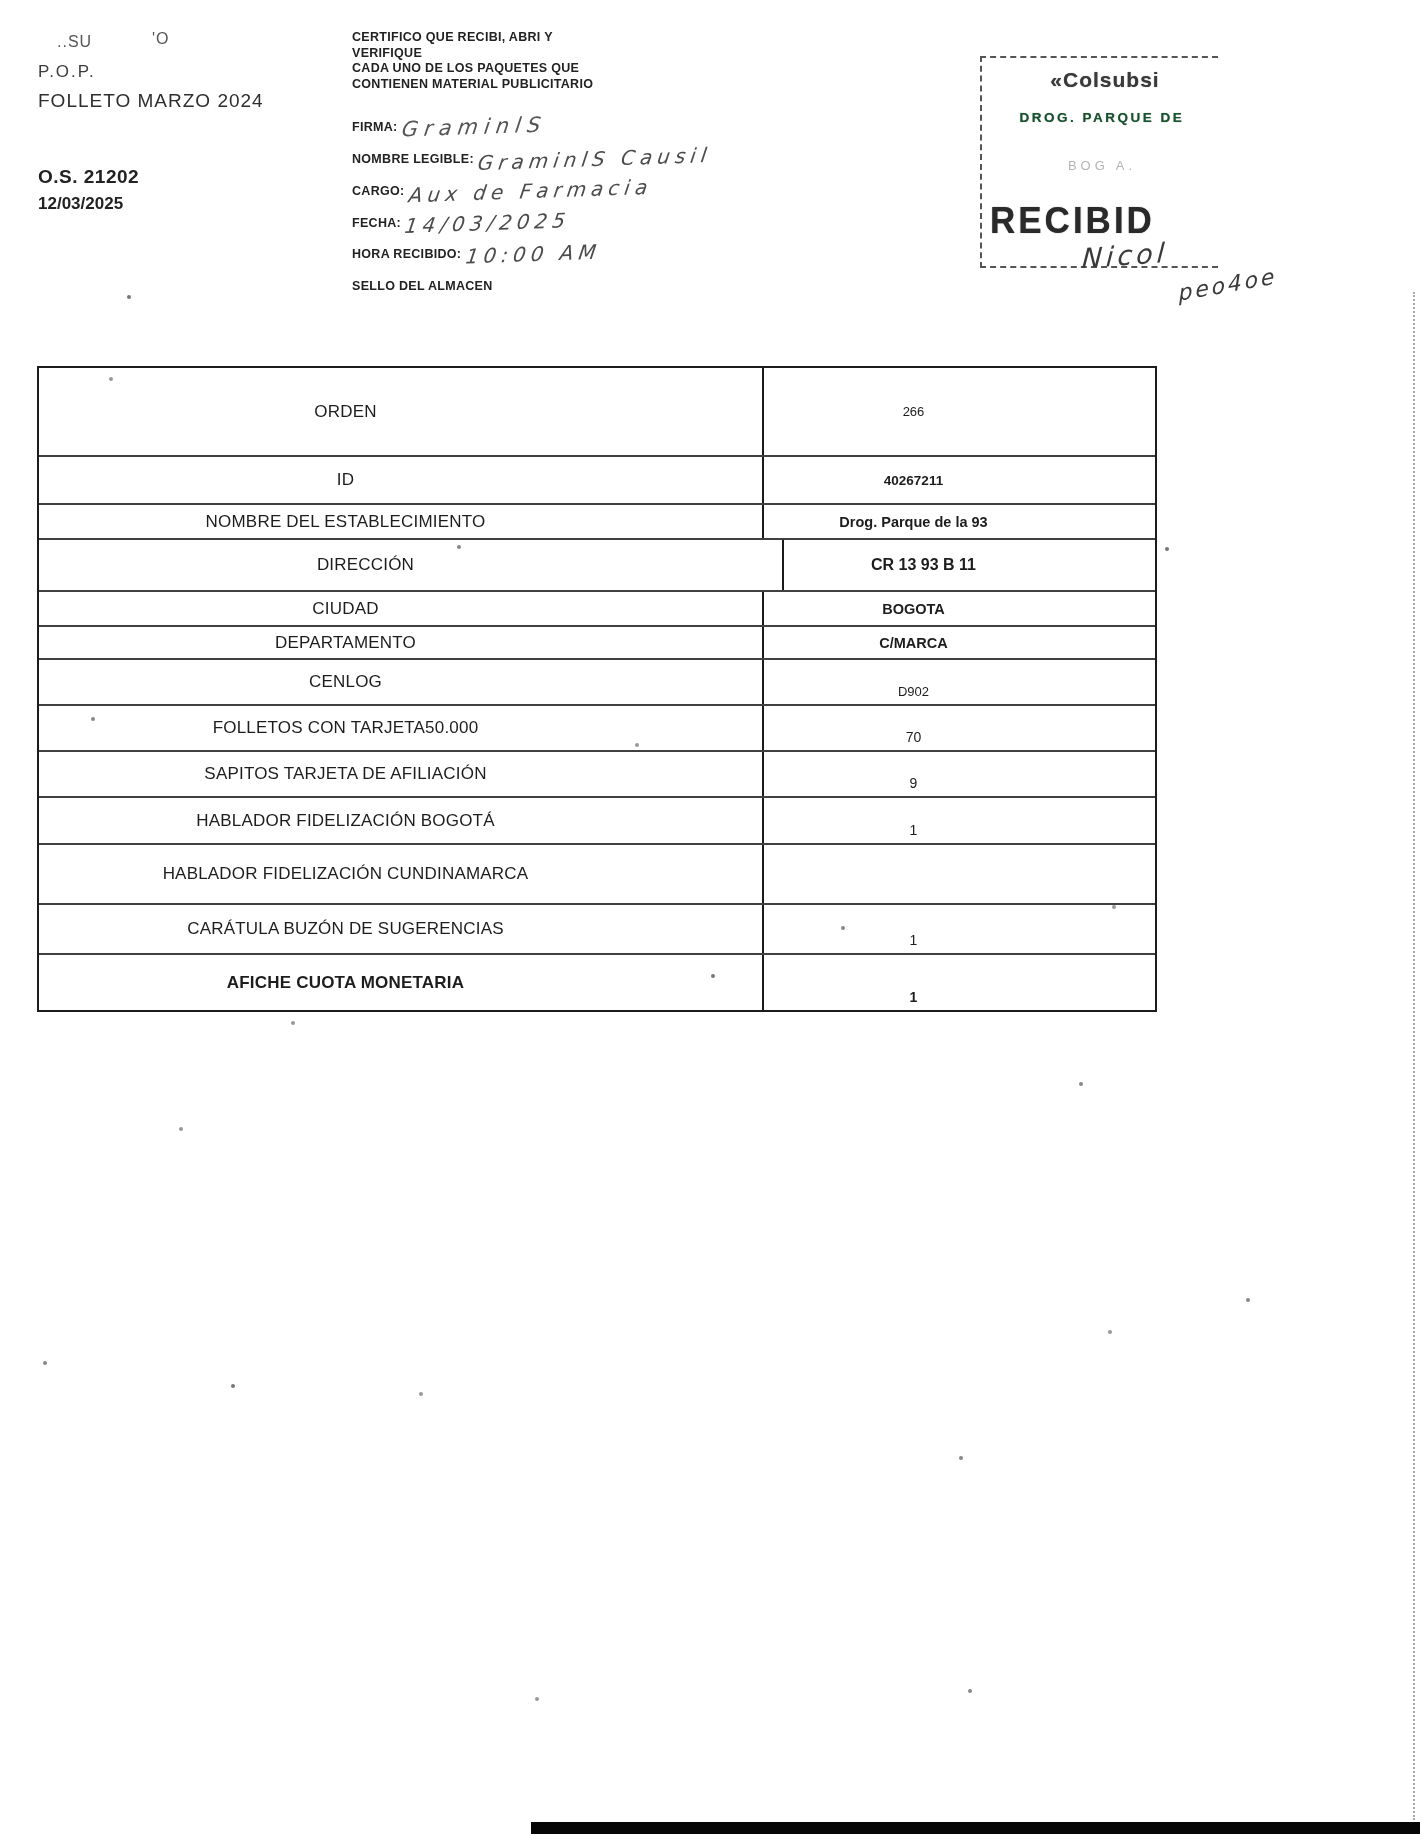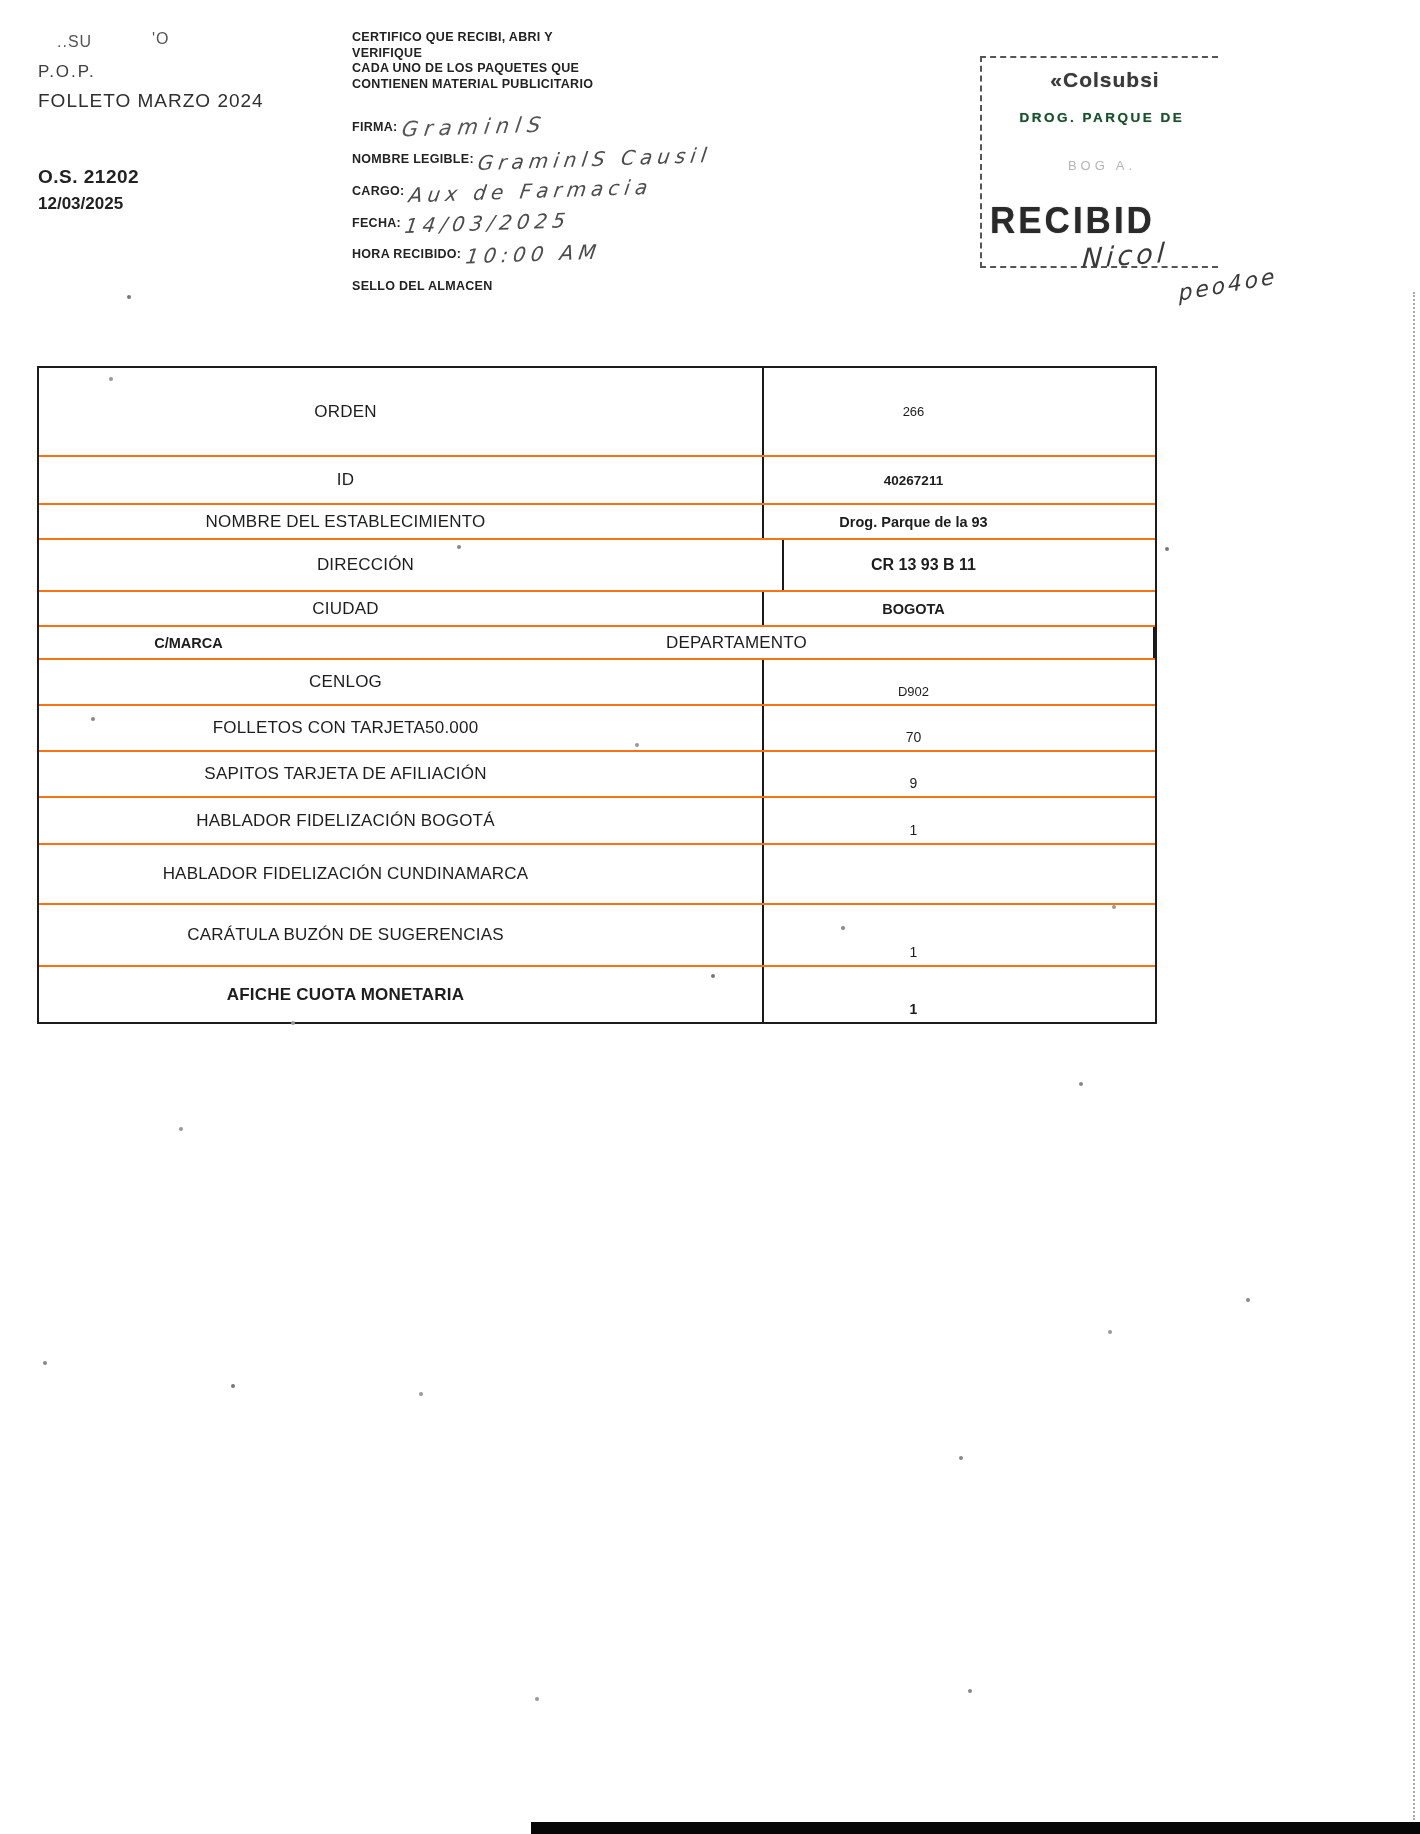--- a/index.html
+++ b/index.html
@@ -56,21 +56,21 @@
 
   .note-nicol{left:1082px;top:240px;font-size:27px;letter-spacing:4px;color:#3a3a3a;transform:rotate(-4deg) skewX(-8deg);}
   .note-2{left:1178px;top:272px;font-size:22px;letter-spacing:3px;color:#3a3a3a;transform:rotate(-10deg) skewX(-8deg);}
 
   
   .doc-table{
     left:37px;top:366px;width:1120px;
     border:2px solid #1c1c1c;box-sizing:border-box;
     display:flex;flex-direction:column;
   }
-  .trow{display:flex;border-bottom:2px solid #f97316;box-sizing:border-box;}
+  .trow{display:flex;border-bottom:2px solid #404040;box-sizing:border-box;}
   .trow:last-child{border-bottom:none;}
   .tcell{box-sizing:border-box;display:flex;align-items:center;justify-content:center;}
   .tlabel{
     width:725px;border-right:2px solid #1a1a1a;
     font-size:17px;color:#1d1d1d;letter-spacing:.2px;
     padding-right:110px;text-align:center;
   }
   .tvalue{flex:1;padding-right:92px;font-size:13.5px;color:#1d1d1d;text-align:center;}
   .v-b{font-weight:bold;font-size:14.5px;}
   .v-xs{font-size:16px;}
@@ -160,22 +160,22 @@
   </div>
   <div class="trow" style="height:52px;padding-left:20px;">
     <div class="tcell tlabel">DIRECCIÓN</div>
     <div class="tcell tvalue v-b v-xs">CR 13  93 B 11</div>
   </div>
   <div class="trow" style="height:35px;">
     <div class="tcell tlabel">CIUDAD</div>
     <div class="tcell tvalue v-b">BOGOTA</div>
   </div>
   <div class="trow" style="height:33px;">
+    <div class="tcell tlabel">DEPARTAMENTO</div>
     <div class="tcell tvalue v-b">C/MARCA</div>
-    <div class="tcell tlabel">DEPARTAMENTO</div>
   </div>
   <div class="trow" style="height:46px;">
     <div class="tcell tlabel">CENLOG</div>
     <div class="tcell tvalue v-sm low">D902</div>
   </div>
   <div class="trow" style="height:46px;">
     <div class="tcell tlabel">FOLLETOS CON TARJETA50.000</div>
     <div class="tcell tvalue v-num low">70</div>
   </div>
   <div class="trow" style="height:46px;">
@@ -183,21 +183,21 @@
     <div class="tcell tvalue v-num low">9</div>
   </div>
   <div class="trow" style="height:47px;">
     <div class="tcell tlabel">HABLADOR FIDELIZACIÓN BOGOTÁ</div>
     <div class="tcell tvalue v-num low">1</div>
   </div>
   <div class="trow" style="height:60px;">
     <div class="tcell tlabel">HABLADOR FIDELIZACIÓN CUNDINAMARCA</div>
     <div class="tcell tvalue v-num low"></div>
   </div>
-  <div class="trow" style="height:62px;">
+  <div class="trow" style="height:50px;">
     <div class="tcell tlabel">CARÁTULA BUZÓN DE SUGERENCIAS</div>
     <div class="tcell tvalue v-num low">1</div>
   </div>
   <div class="trow" style="height:55px;font-weight:bold;">
     <div class="tcell tlabel">AFICHE CUOTA MONETARIA</div>
     <div class="tcell tvalue v-num low">1</div>
   </div>
 </div>
 
 <div class="abs noise"></div>

